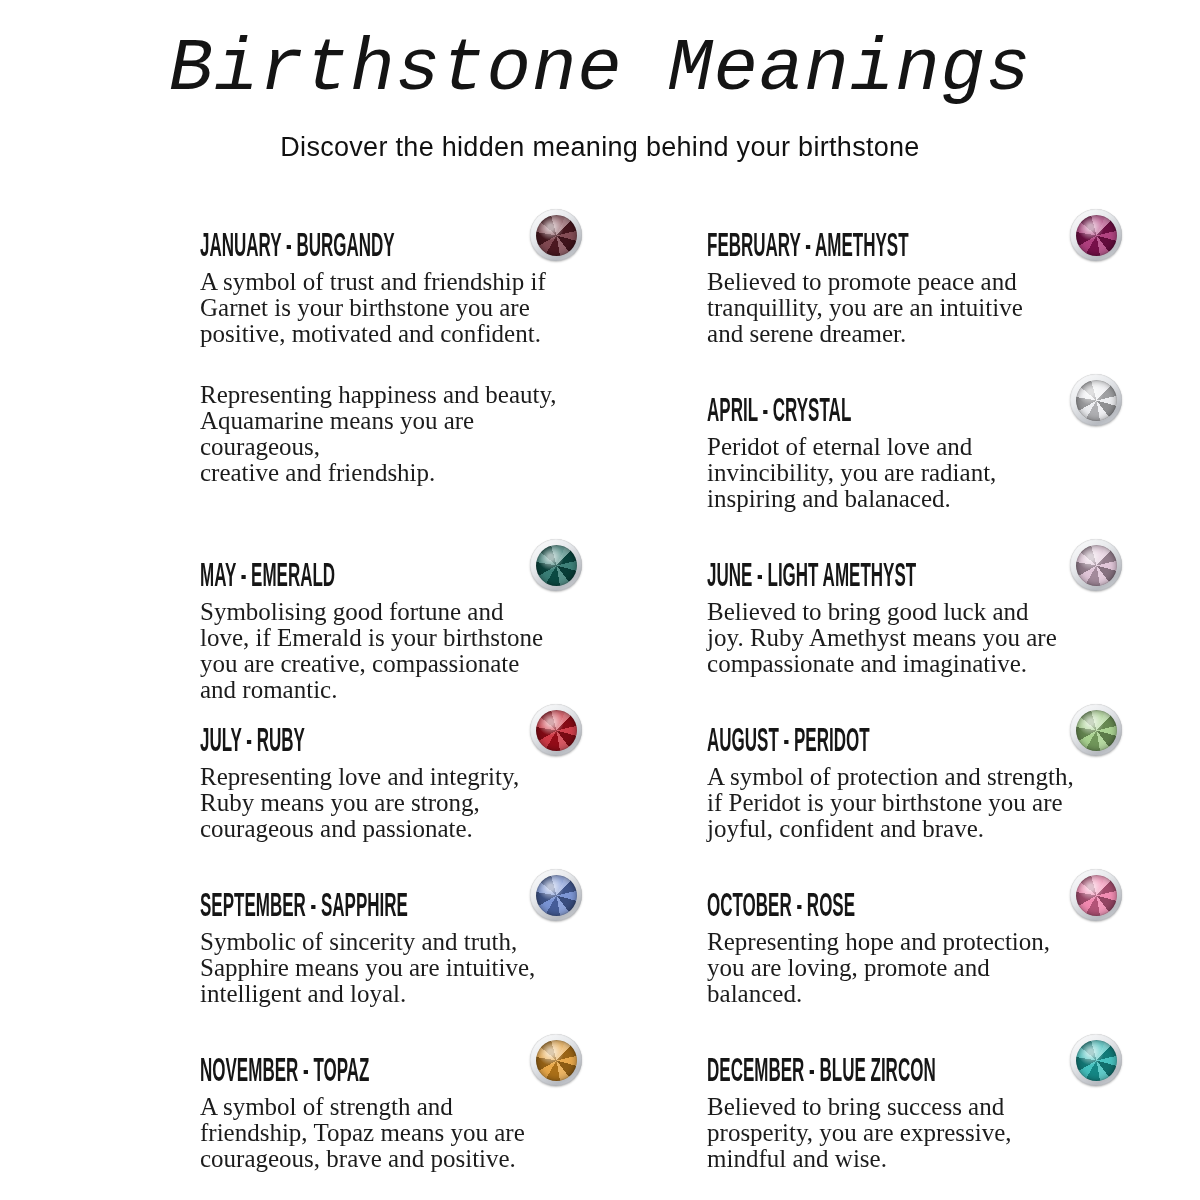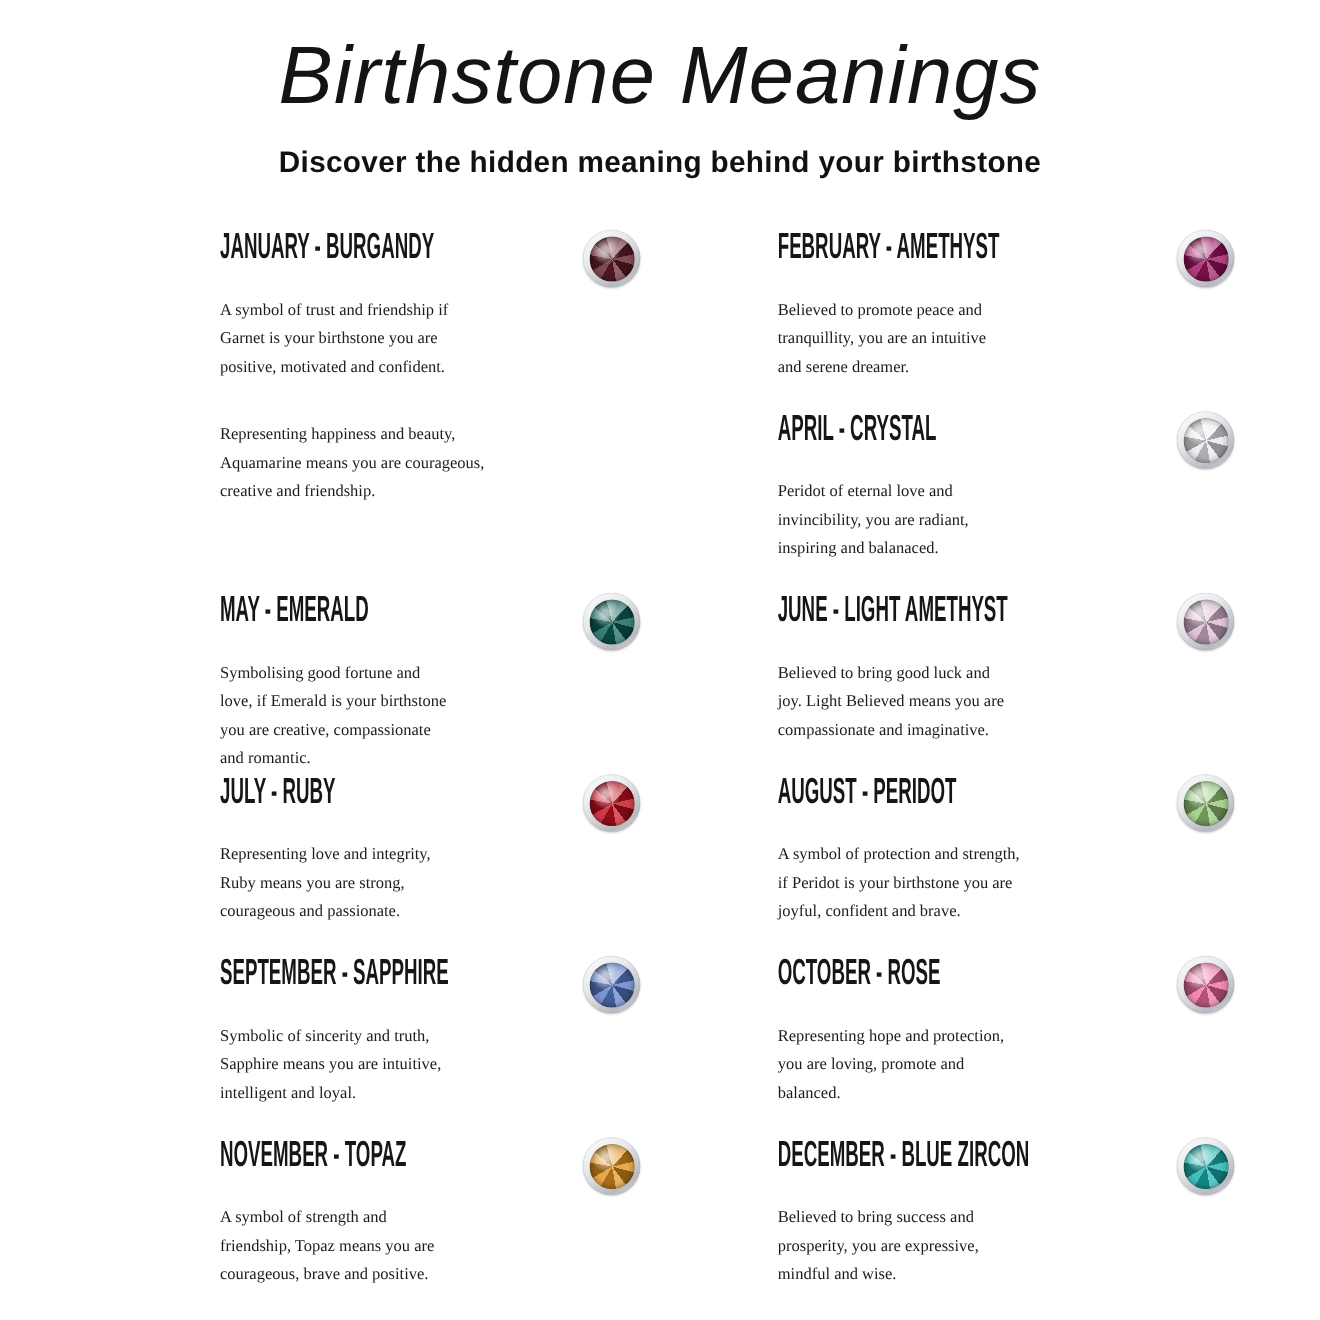--- a/index.html
+++ b/index.html
@@ -1,49 +1,49 @@
 <!DOCTYPE html>
 <html><head>
 <meta charset="utf-8">
 <style>
   * { margin: 0; padding: 0; box-sizing: border-box; }
   html, body { width: 1200px; height: 1200px; background: #ffffff; overflow: hidden; }
   body { font-family: "Liberation Sans", sans-serif; color: #1a1a1a; }
 
   .header { text-align: center; padding-top: 32px; }
   .page-title {
-    font-family: Liberation Sans, sans-serif;
+    font-family: Liberation Mono, monospace;
     font-style: italic;
     font-weight: 400;
     font-size: 74px;
     line-height: 1.0;
     color: #141414;
     letter-spacing: 1px;
   }
   .page-subtitle {
     margin-top: 26px;
     font-size: 27px;
-    font-weight: 700;
+    font-weight: 400;
     letter-spacing: 0.3px;
     color: #111111;
   }
 
   .grid {
     width: 800px;
     margin: 46px auto 0 auto;
     display: grid;
     grid-template-columns: 1fr 1fr;
     column-gap: 125px;
     grid-auto-rows: 165px;
     align-items: start;
   }
 
   .card-head {
     display: flex;
-    align-items: flex-start;
+    align-items: flex-end;
     justify-content: space-between;
     height: 52px;
   }
   .card-title {
     font-family: "Liberation Sans", sans-serif;
     font-weight: 700;
     font-size: 27px;
     letter-spacing: 0px;
     color: #161616;
     white-space: nowrap;
@@ -77,21 +77,21 @@
         rgba(255,255,255,0.18) 185deg 215deg,
         rgba(0,0,0,0.35) 215deg 255deg,
         rgba(255,255,255,0.26) 255deg 285deg,
         rgba(0,0,0,0.30) 285deg 320deg,
         rgba(255,255,255,0.38) 320deg 360deg);
     box-shadow: inset 0 0 7px rgba(0,0,0,0.45), inset 0 0 1px rgba(0,0,0,0.6);
   }
   .card-desc {
     margin-top: 8px;
     font-family: "Liberation Serif", serif;
-    font-size: 15px;
+    font-size: 25px;
     line-height: 26px;
     color: #1c1c1c;
     white-space: pre-line;
   }
 </style>
 </head>
 <body>
 
 <div class="header">
   <h1 class="page-title">Birthstone Meanings</h1>
@@ -156,21 +156,21 @@
   </section>
 
   <section class="card">
     <div class="card-head">
       <h2 class="card-title">JUNE - LIGHT AMETHYST</h2>
       <span class="gem" style="--gem: #d9b8cf;">
           <span class="gem-stone"></span>
         </span>
     </div>
     <p class="card-desc">Believed to bring good luck and
-joy. Light Believed means you are
+joy. Ruby Amethyst means you are
 compassionate and imaginative.</p>
   </section>
 
   <section class="card">
     <div class="card-head">
       <h2 class="card-title">JULY - RUBY</h2>
       <span class="gem" style="--gem: #c4101f;">
           <span class="gem-stone"></span>
         </span>
     </div>

